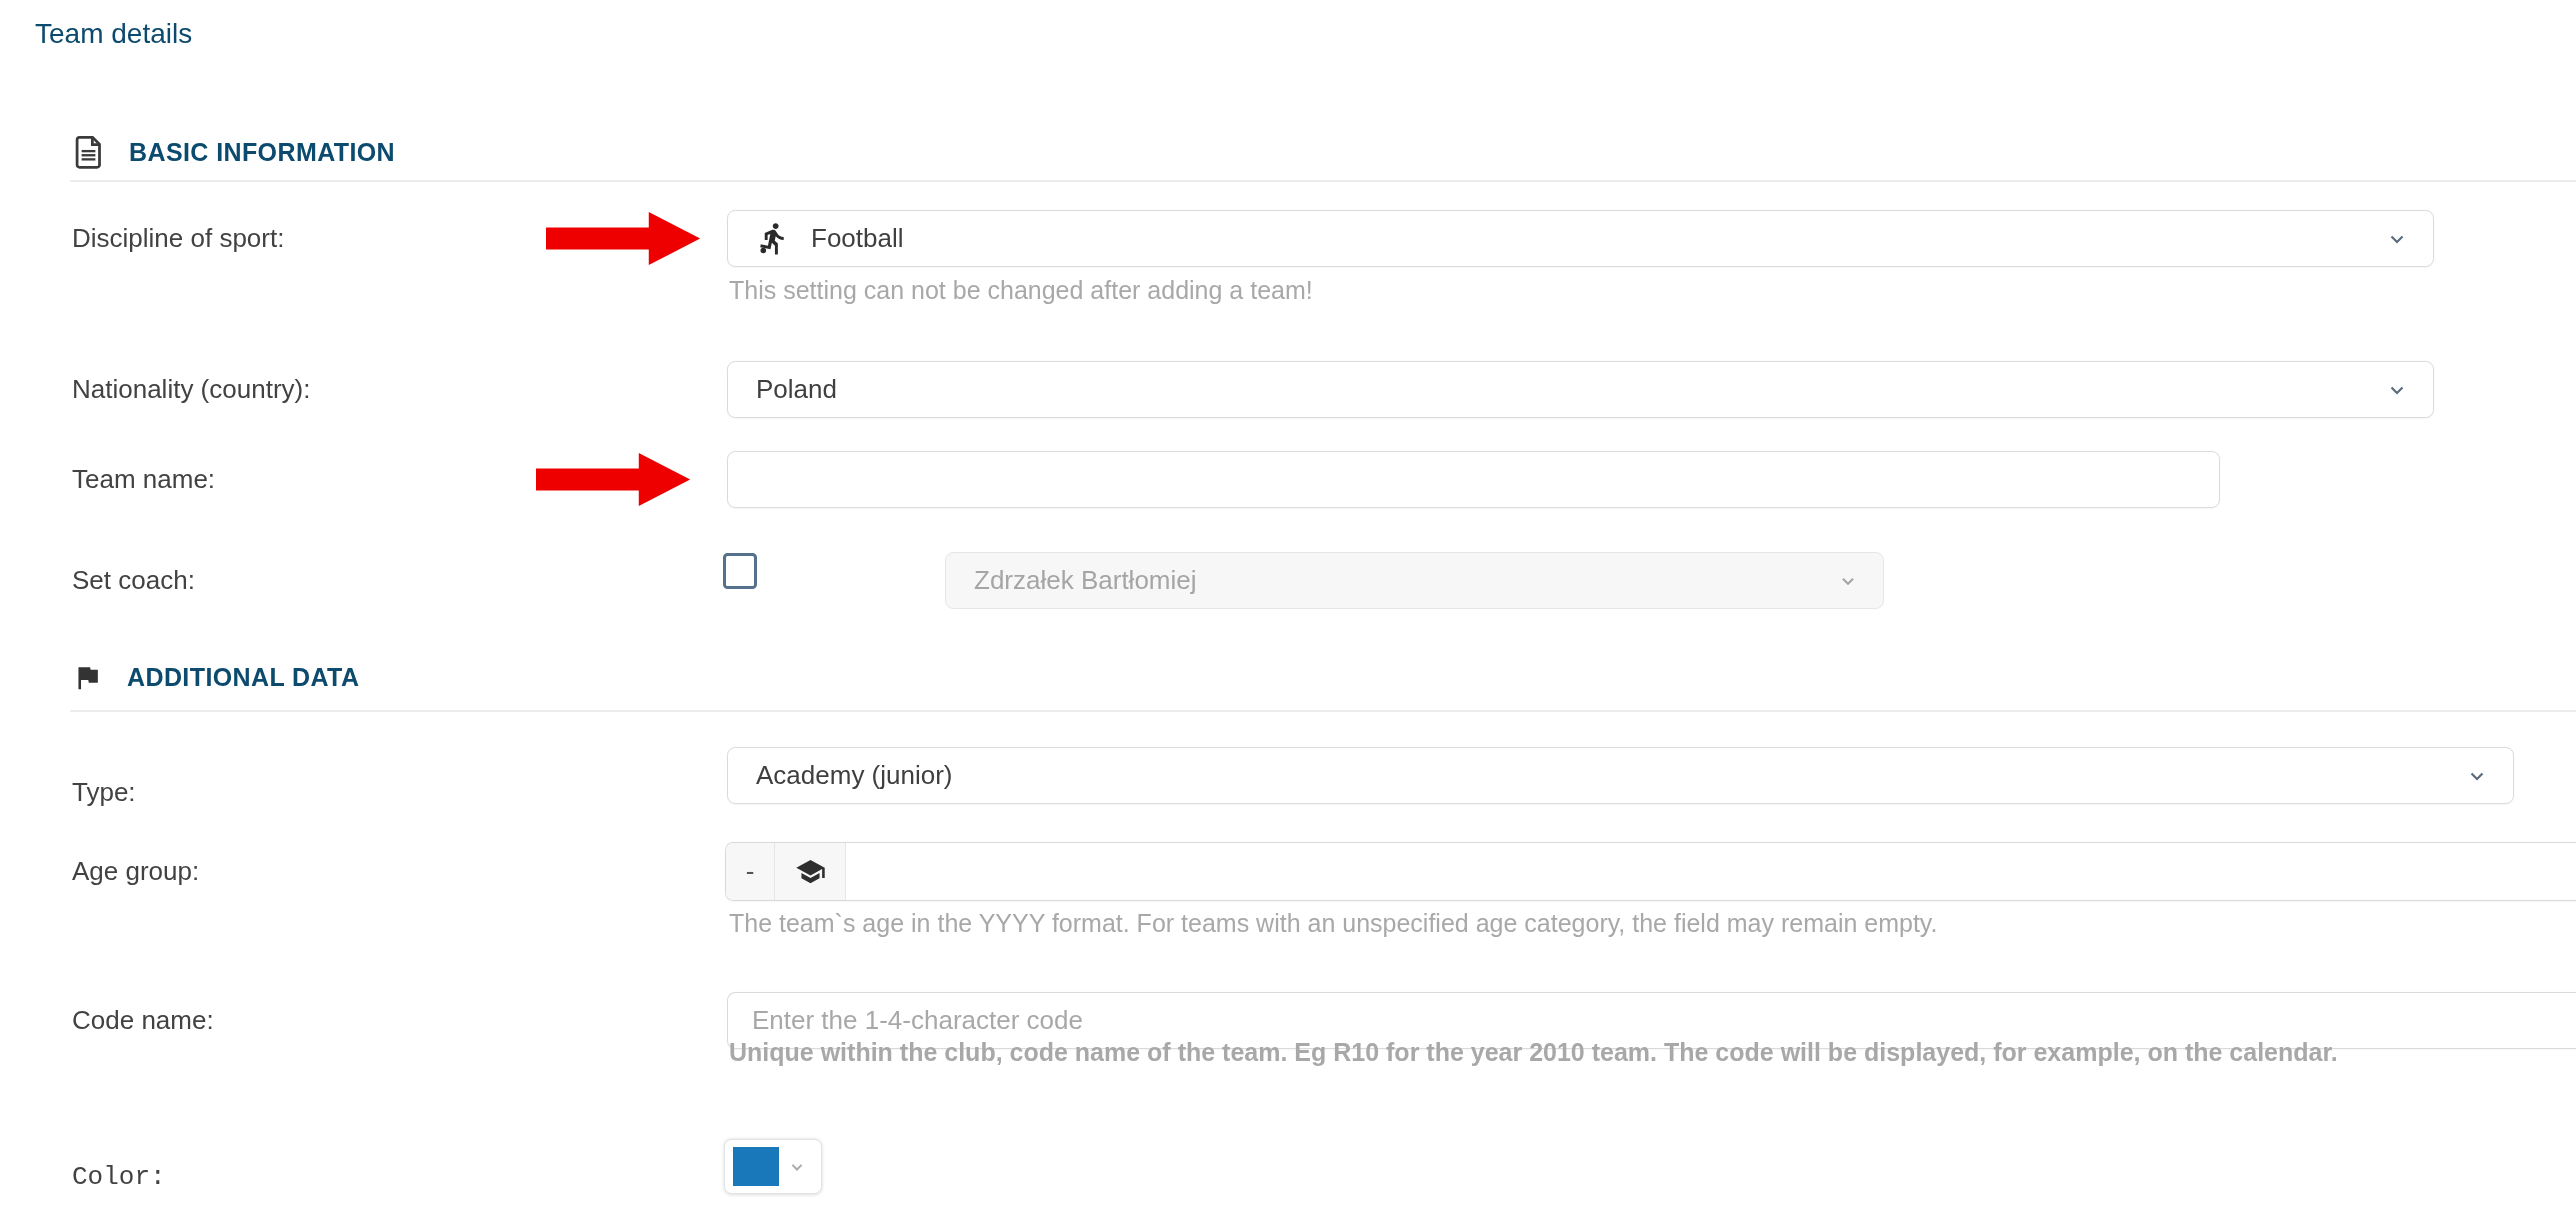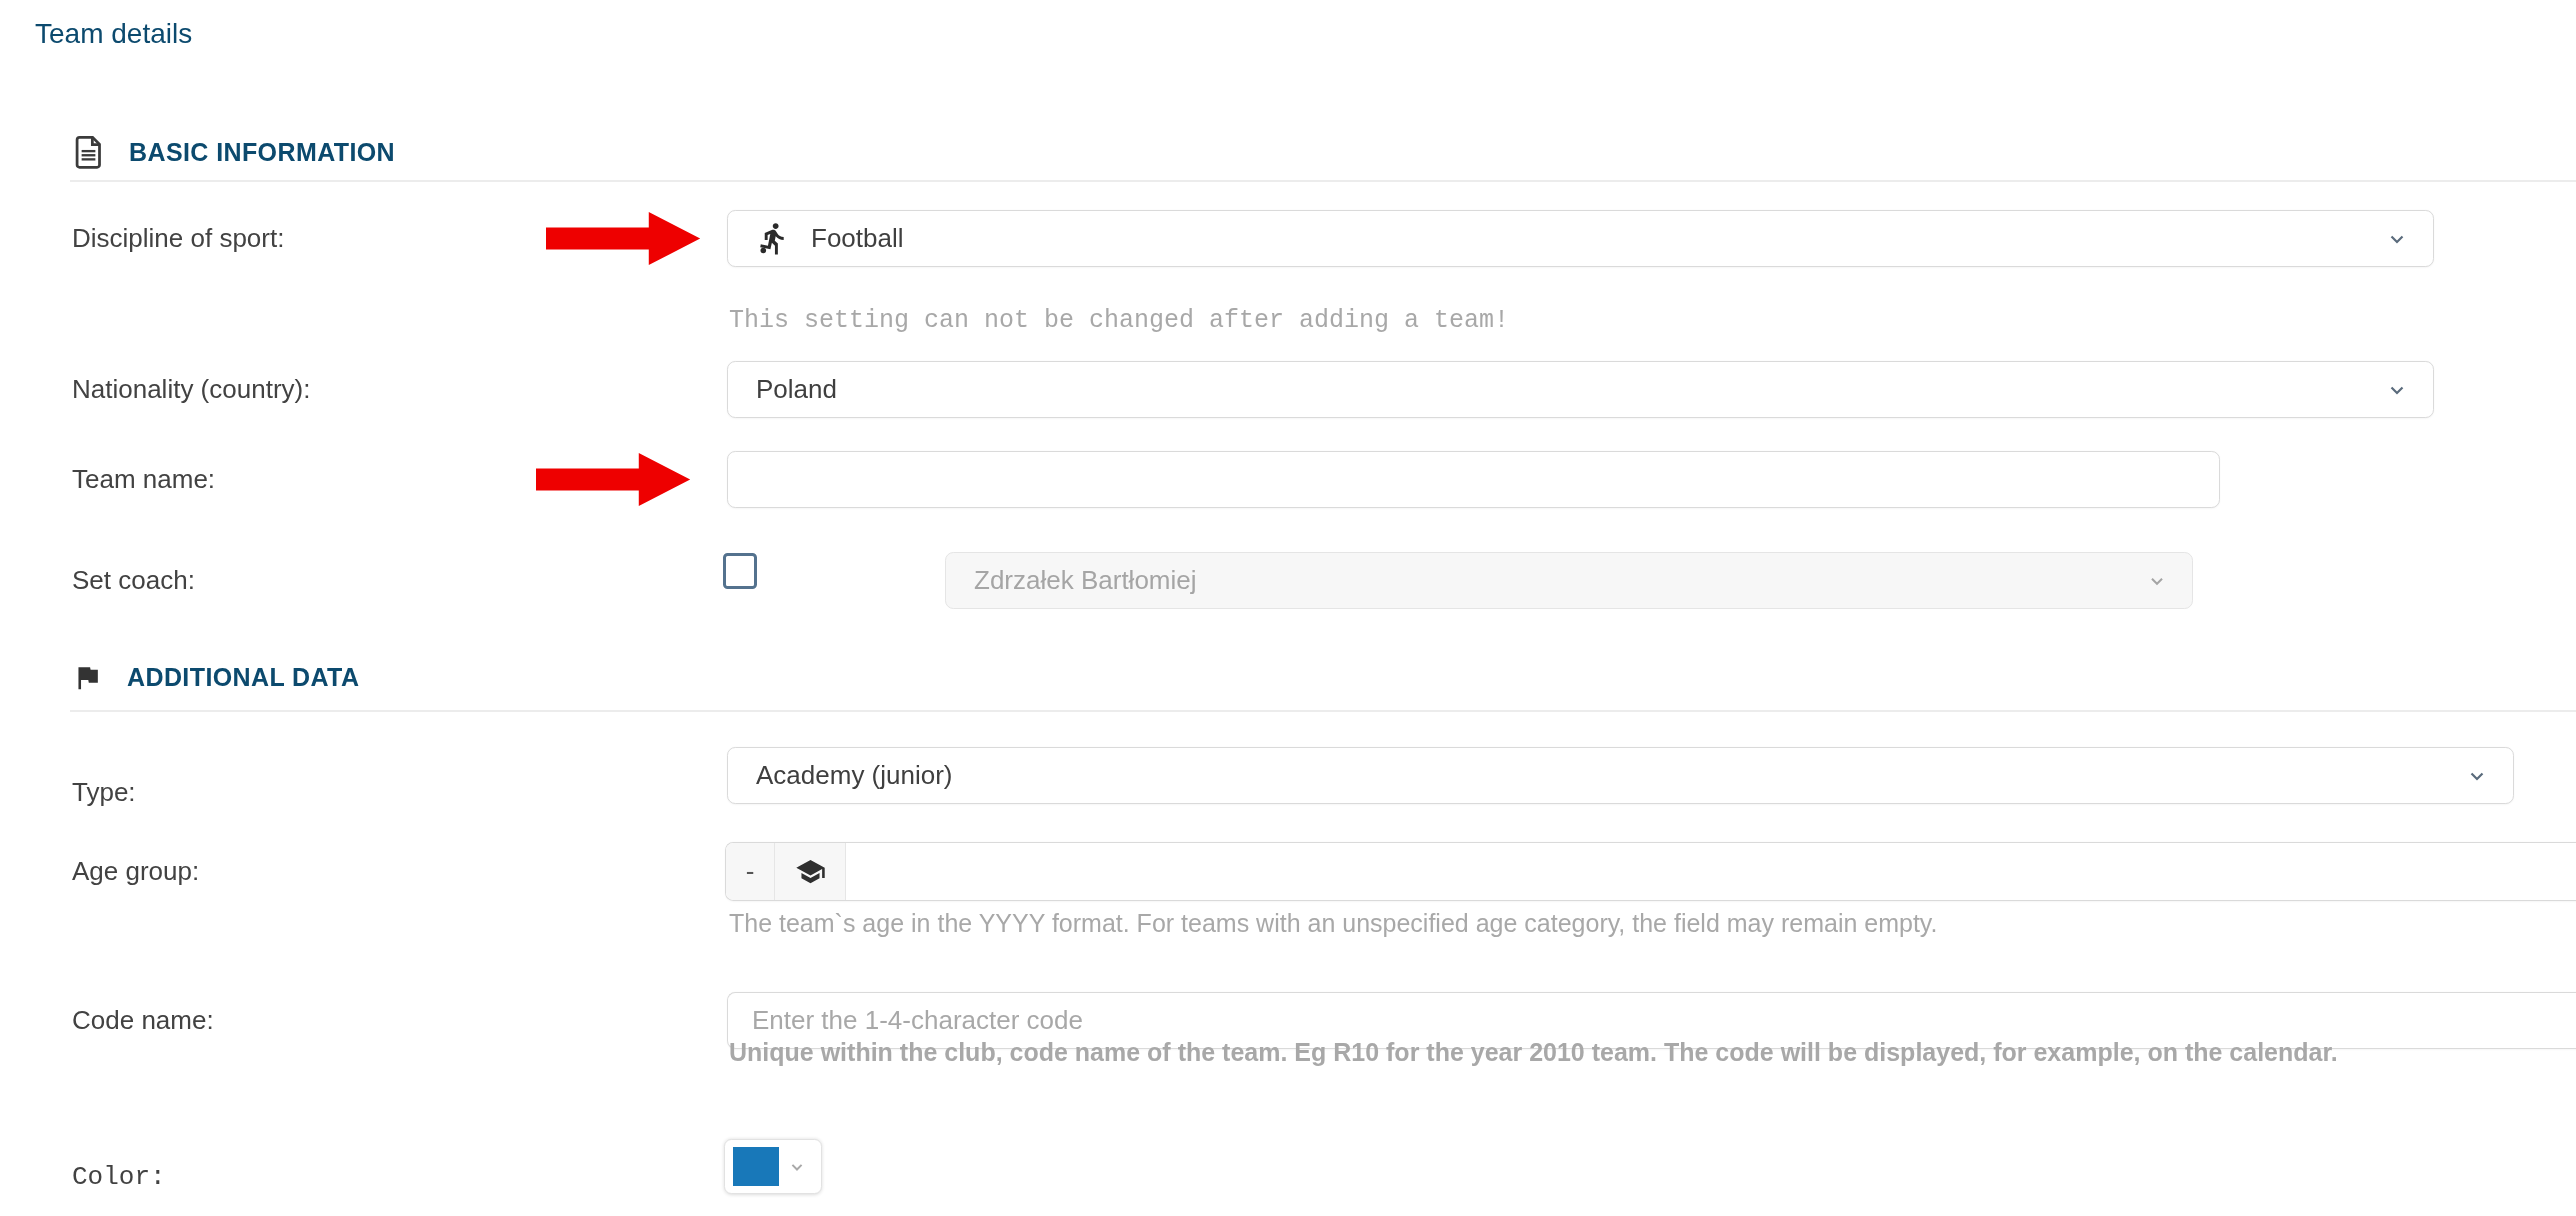--- a/index.html
+++ b/index.html
@@ -43,37 +43,37 @@
   #sel-nationality{left:727px;top:361px;width:1707px;height:57px;}
   #sel-type{left:727px;top:747px;width:1787px;height:57px;}
 
   .text-input{padding:0 24px;outline:none;font-family:"Liberation Sans",sans-serif;}
   .text-input::placeholder{color:#a8a8a8;opacity:1;}
   #inp-teamname{left:727px;top:451px;width:1493px;height:57px;}
 
   .checkbox{position:absolute;left:723px;top:553px;width:28px;height:30px;
     border:3.7px solid #54728e;border-radius:4.6px;background:#fff;cursor:pointer;}
 
-  #sel-coach{left:945px;top:552px;width:1248px;height:57px;
+  #sel-coach{left:945px;top:552px;width:939px;height:57px;
     background:#f7f7f7;border-color:#e5e5e5;color:#a5a5a5;box-shadow:none;}
 
   #age-compound{left:725px;top:842px;right:-3.7px;height:59px;display:flex;
     padding:0;overflow:hidden;border-radius:8.3px 0 0 8.3px;border-right:none;align-items:stretch;}
   .addon{background:#f7f7f7;border-right:1.8px solid #e6e6e6;display:flex;
     align-items:center;justify-content:center;color:#555;}
   .addon-dash{width:48px;font-size:26px;}
   .addon-cap{width:70px;}
   .age-input{flex:1;border:0;outline:none;background:transparent;
     font-size:26px;padding:0 24px;font-family:"Liberation Sans",sans-serif;}
 
   #inp-codename{left:727px;top:992px;right:-3.7px;height:57px;
     border-radius:8.3px 0 0 8.3px;border-right:none;color:#3f3f3f;}
 
   .hint{position:absolute;left:729px;font-size:25px;color:#a8a8a8;}
-  #hint-discipline{top:306px;font-family:Liberation Mono, monospace;}
+  #hint-discipline{top:276px;}
   #hint-agegroup{top:909px;}
   #hint-codename{top:1038px;font-weight:bold;}
 
   .color-btn{position:absolute;left:724px;top:1139px;width:98px;height:55px;
     box-sizing:border-box;background:#fff;border:0.9px solid #e2e2e2;border-radius:7.4px;
     box-shadow:0 0.9px 3.7px rgba(0,0,0,0.14);display:flex;align-items:center;
     padding:0 7.4px 0 8.3px;gap:7.4px;cursor:pointer;}
   .color-swatch{width:46px;height:39px;}
 
   .red-arrow{position:absolute;}

